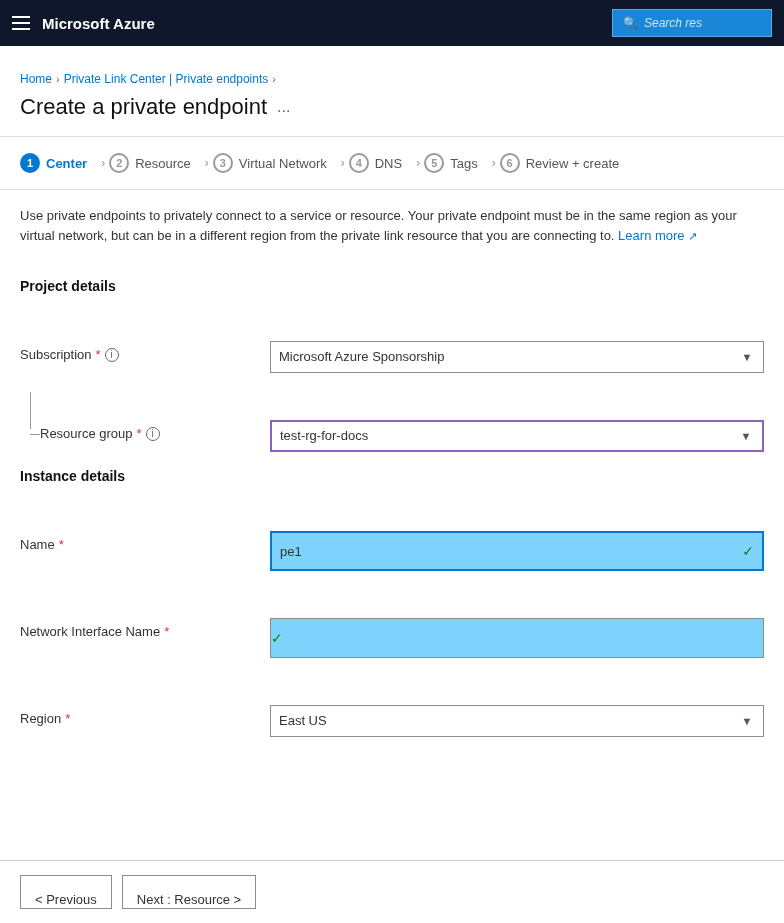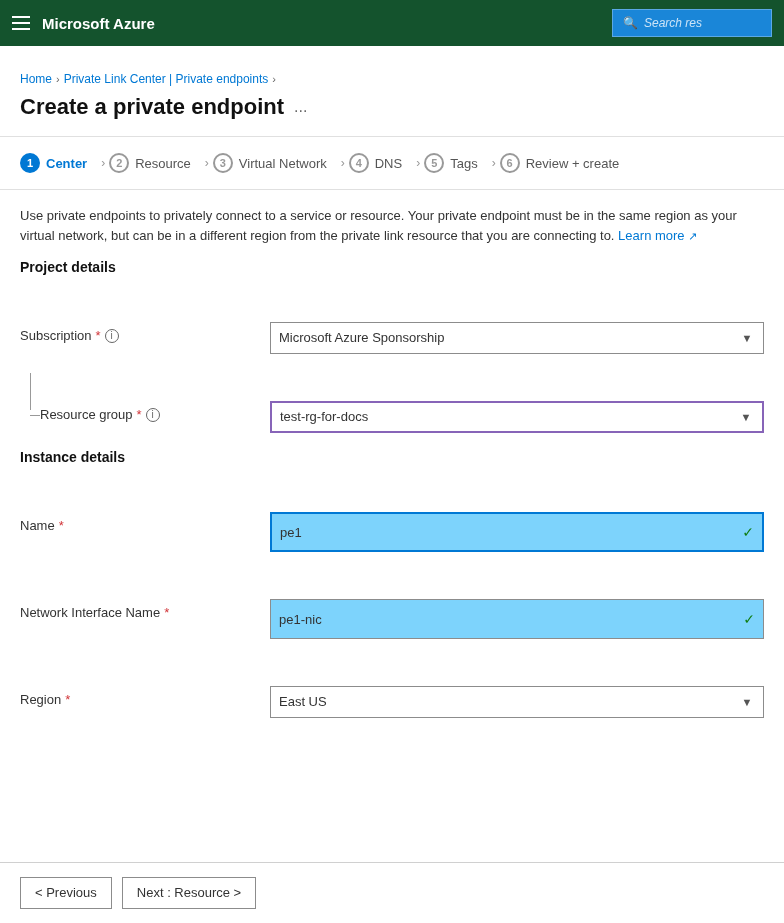--- a/index.html
+++ b/index.html
@@ -1,20 +1,20 @@
 <!DOCTYPE html>
 <html><head>
   <meta charset="utf-8">
   <style>
     * { box-sizing: border-box; margin: 0; padding: 0; }
     body { font-family: 'Segoe UI', Arial, sans-serif; font-size: 13px; color: #333; background: #fff; width: 784px; min-height: 923px; }
 
     
     .topbar {
-      background: #14532d;
+      background: #0f172a;
       height: 46px;
       display: flex;
       align-items: center;
       padding: 8px 12px;
       gap: 12px;
     }
     .topbar-hamburger { color: #fff; font-size: 16px; cursor: pointer; display: flex; align-items: center; }
     .topbar-title { color: #fff; font-size: 15px; font-weight: 600; flex: 1; }
     .topbar-search {
       display: flex;
@@ -53,21 +53,21 @@
 
     
     .page-title-row {
       padding: 4px 20px 16px 20px;
       display: flex;
       align-items: center;
       gap: 10px;
     }
     .page-title {
       font-size: 22px;
-      font-weight: 700;
+      font-weight: 400;
       color: #111;
     }
     .page-title-ellipsis { color: #666; font-size: 16px; cursor: pointer; }
 
     
     .divider { border: none; border-top: 1px solid #e0e0e0; margin: 0; }
 
     
     .wizard-steps {
       display: flex;
@@ -104,21 +104,21 @@
     }
     .step-sep { color: #999; font-size: 12px; padding: 0 4px 0 0; }
 
     
     .main-content { padding: 16px 20px; }
 
     .info-text {
       font-size: 13px;
       color: #333;
       line-height: 1.5;
-      margin-bottom: 14px;
+      margin-bottom: 33px;
     }
     .info-text a { color: #0078d4; text-decoration: none; }
     .external-icon { font-size: 11px; }
 
     .section-title {
       font-size: 14px;
       font-weight: 600;
       color: #111;
       margin-bottom: 12px;
     }
@@ -251,28 +251,28 @@
       width: 784px;
       border-top: 1px solid #d0d0d0;
       background: #fff;
       padding: 14px 20px;
       display: flex;
       align-items: center;
       gap: 10px;
     }
     .btn {
       height: 32px;
-      padding: 8px 14px;
+      padding: 16px 14px;
       font-size: 13px;
       cursor: pointer;
       border: 1px solid #8c8c8c;
       background: #fff;
       color: #333;
       display: flex;
-      align-items: flex-end;
+      align-items: flex-start;
       gap: 4px;
     }
     .btn-primary {
       background: #fff;
       border: 1px solid #8c8c8c;
     }
 
     
     .footer-spacer { height: 70px; }
   </style>
@@ -401,21 +401,20 @@
     </div>
   </div>
 
   <div class="form-row">
     <div class="form-label">
       <span>Network Interface Name</span>
       <span class="required">*</span>
     </div>
     <div class="form-field">
       <div class="text-input-wrap">
-        <input type="text" value="pe1-nic" style="">
         <span class="check-icon">✓</span>
       </div>
     </div>
   </div>
 
   <div class="form-row">
     <div class="form-label">
       <span>Region</span>
       <span class="required">*</span>
     </div>

